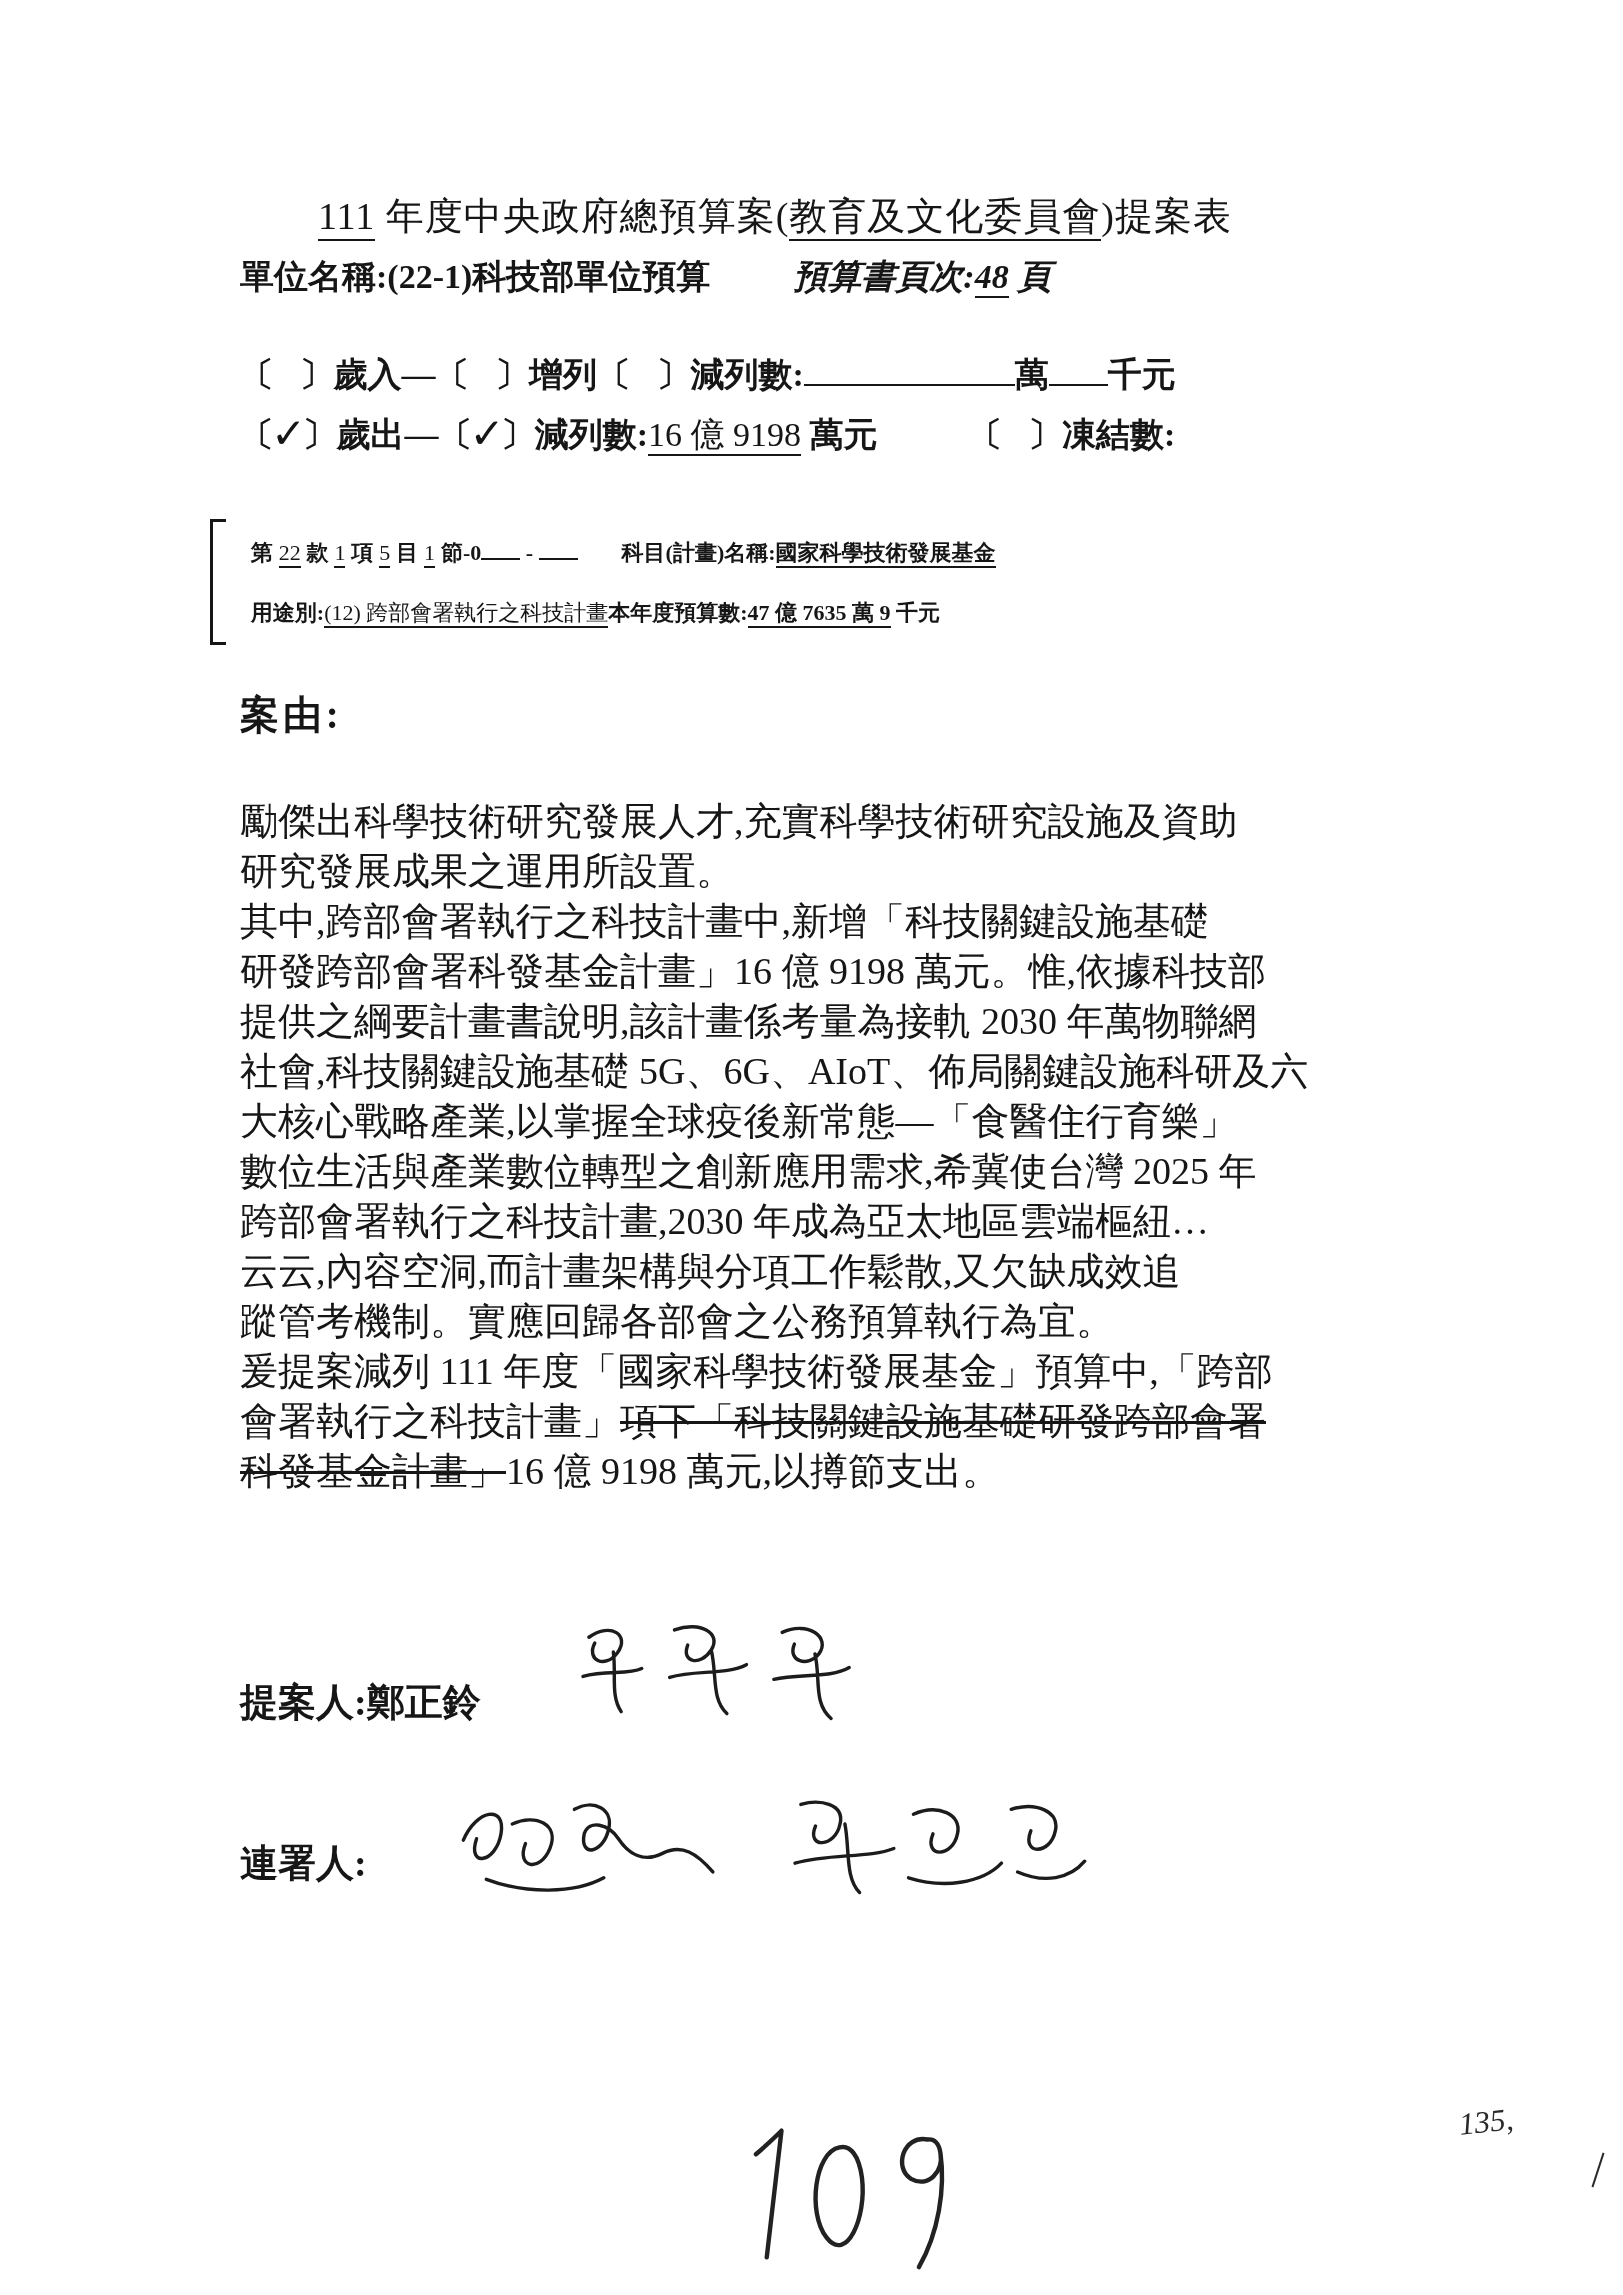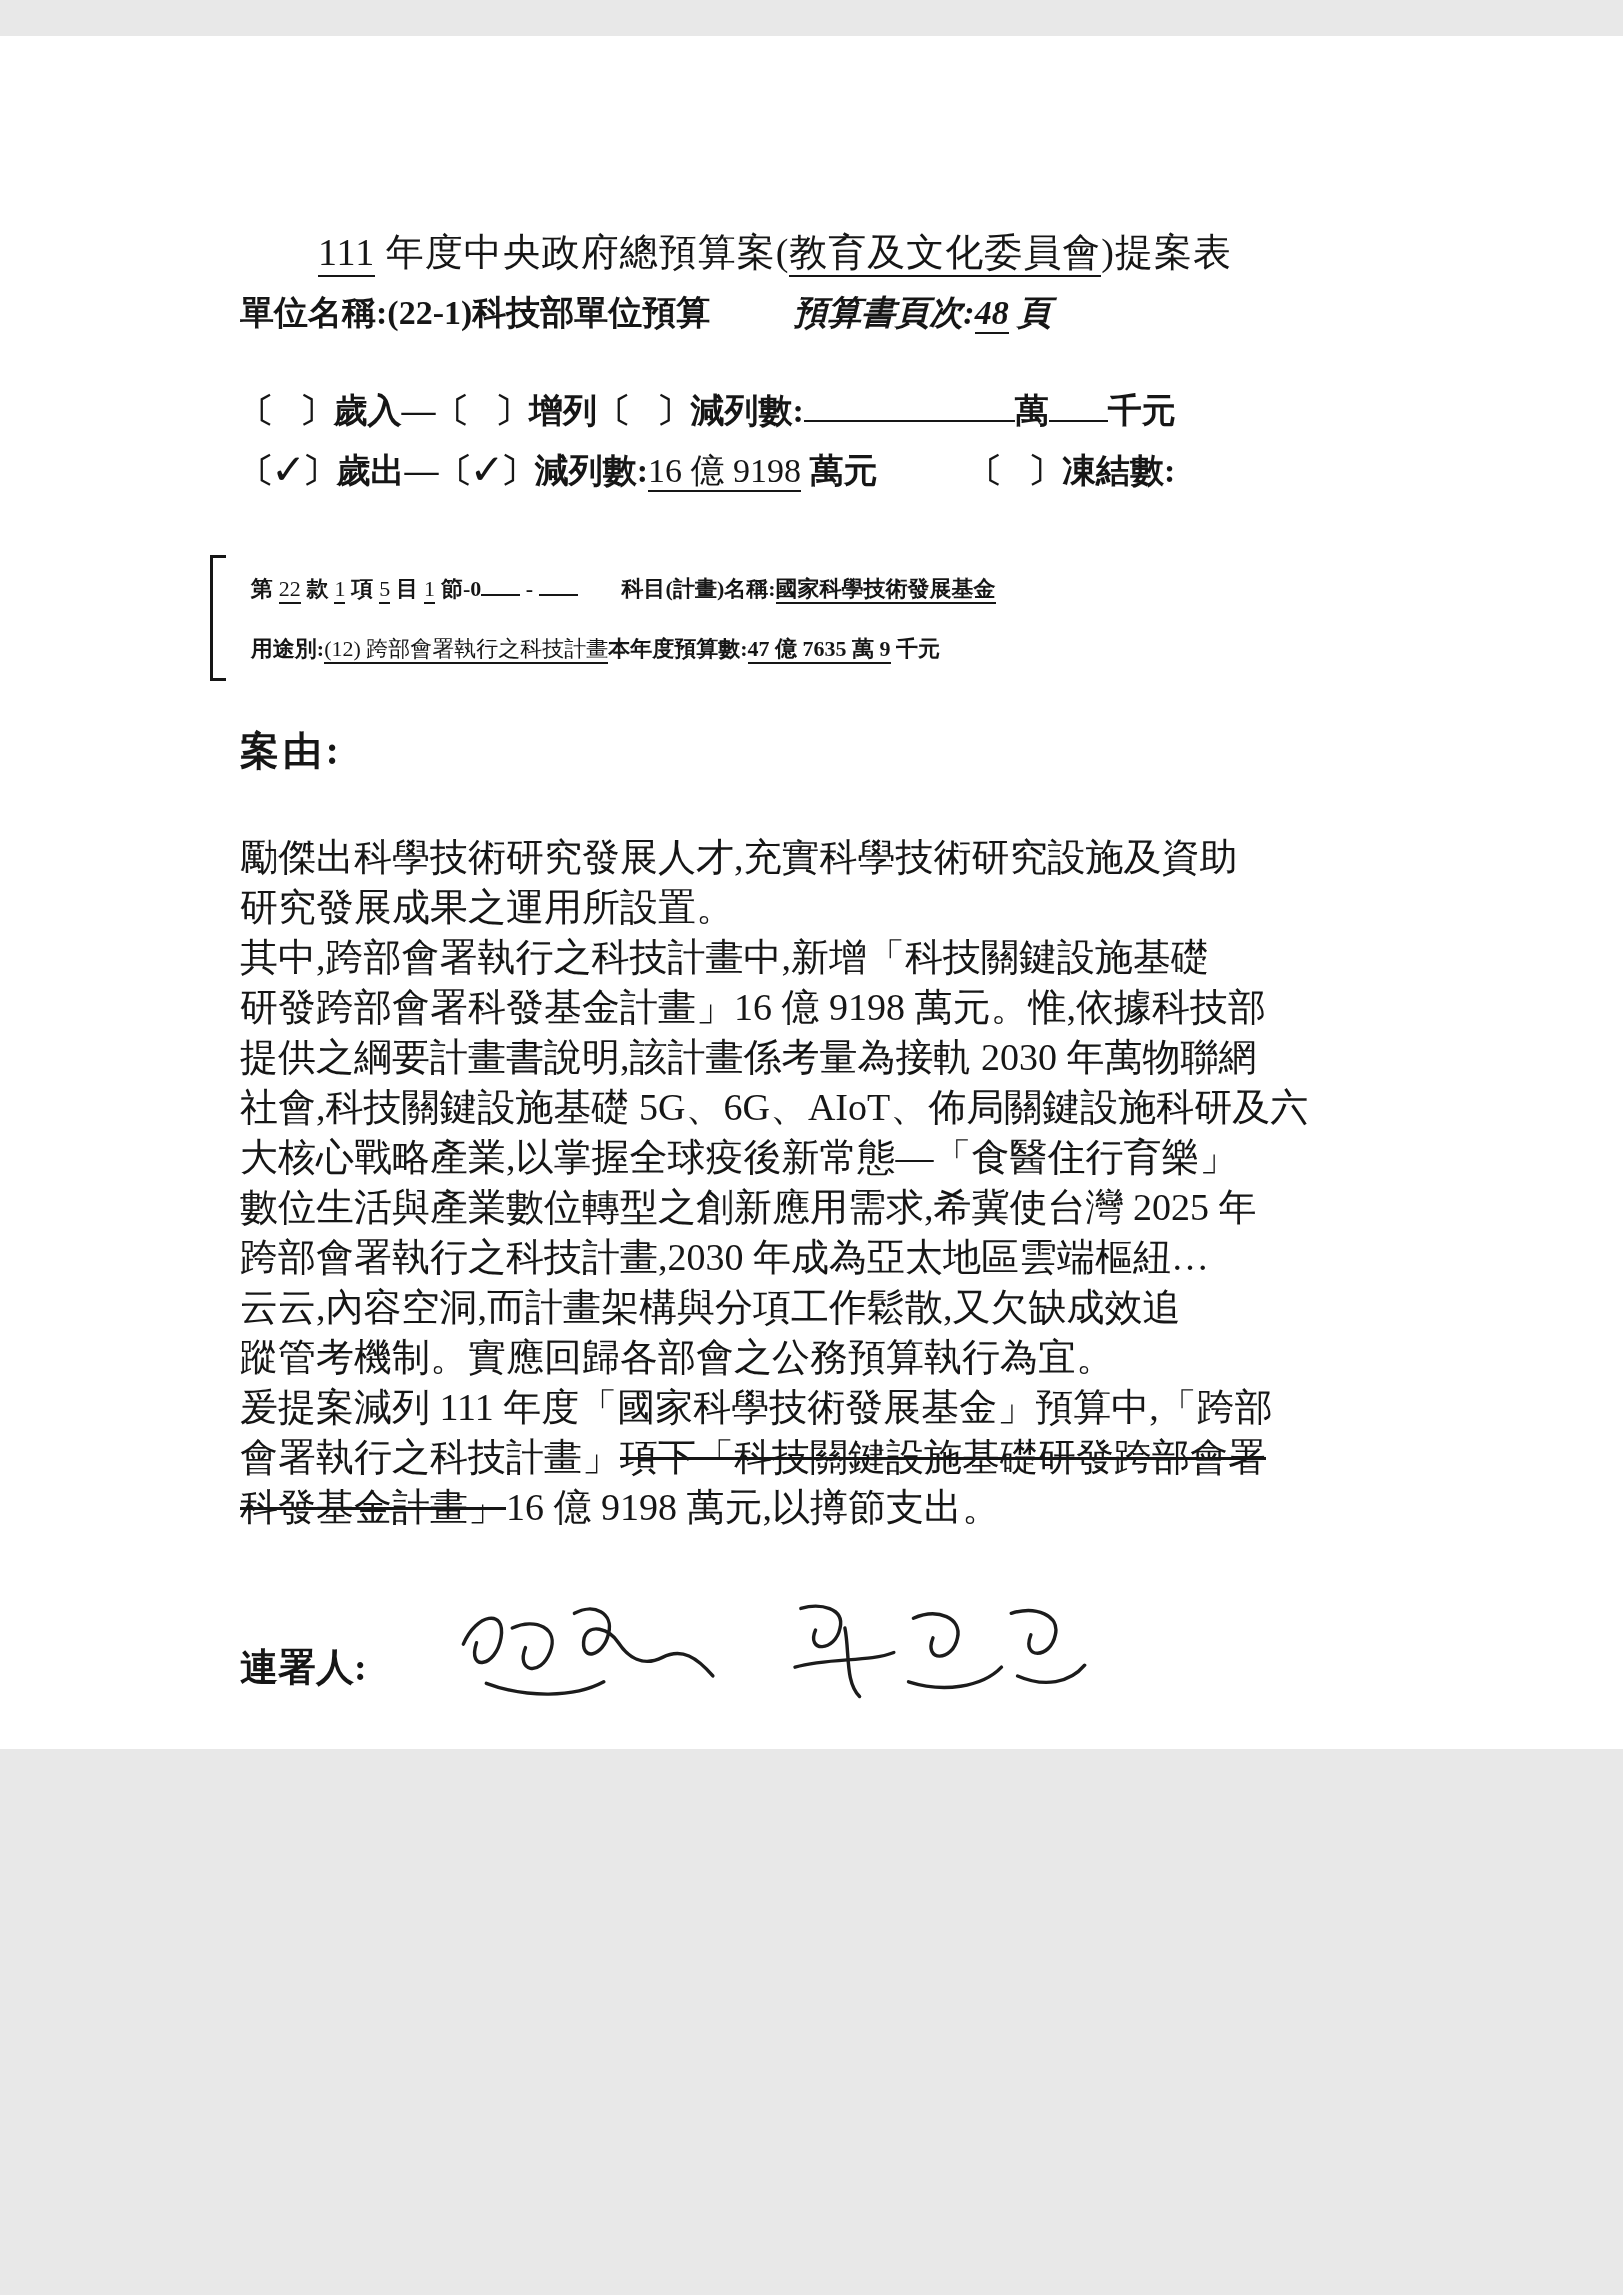--- a/index.html
+++ b/index.html
@@ -1,23 +1,22 @@
 <!DOCTYPE html>
 <html style="font-size:7.8px"><head>
 <meta charset="utf-8">
 <style>
   html,body { margin:0; padding:0; background:#e8e8e8; }
   .page {
     position:relative;
-    width:1624px; height:1713px;
+    width:1624px; height:2295px;
     background:#ffffff;
     color:#161616;
     font-family:"Liberation Serif","DejaVu Serif",serif;
     overflow:hidden;
-    margin-top:36px;
   }
   .content { position:absolute; left:240px; top:191px; width:1207px; }
 
   .title { font-size:38px; margin-left:78px; letter-spacing:1px; white-space:nowrap; }
   .u { border-bottom:2.5px solid #161616; padding-bottom:1.5px; }
   .b { font-weight:700; }
 
   .unit-line { margin-top:11.8px; font-size:34px; font-weight:700; white-space:nowrap; }
   .page-ref { margin-left:83px;font-style:italic; }
 
@@ -107,20 +106,30 @@
         <div class="body-line"><span>大核心戰略產業,以掌握全球疫後新常態—「食醫住行育樂」</span></div>
         <div class="body-line"><span>數位生活與產業數位轉型之創新應用需求,希冀使台灣 2025 年</span></div>
         <div class="body-line"><span>跨部會署執行之科技計畫,2030 年成為亞太地區雲端樞紐…</span></div>
         <div class="body-line"><span>云云,內容空洞,而計畫架構與分項工作鬆散,又欠缺成效追</span></div>
         <div class="body-line"><span>蹤管考機制。實應回歸各部會之公務預算執行為宜。</span></div>
         <div class="body-line"><span>爰提案減列 111 年度「國家科學技術發展基金」預算中,「跨部</span></div>
         <div class="body-line"><span>會署執行之科技計畫」</span><span class="strike">項下「科技關鍵設施基礎研發跨部會署</span></div>
         <div class="body-line"><span class="strike">科發基金計畫」</span><span>16 億 9198 萬元,以撙節支出。</span></div>
       </div>
 
+    <div class="sign-row proposer-row">
+      <span>提案人:</span><span>鄭正鈴</span>
+      <svg class="sig" style="left:324px; top:-74px;" width="314" height="137" viewBox="0 0 640 280" aria-label="鄭正鈴">
+        <g stroke-width="7">
+          <path d="M50,70 C95,38 135,66 108,102 C82,136 44,116 62,82 M38,150 C85,136 130,148 158,134 M100,100 C106,146 94,190 116,222"></path>
+          <path d="M225,55 C278,36 322,62 300,96 C278,130 238,122 252,86 M215,152 C268,136 330,148 372,126 M300,96 C312,146 300,196 332,226"></path>
+          <path d="M445,60 C498,36 545,70 520,104 C498,132 455,120 470,84 M428,156 C480,144 545,154 582,132 M512,104 C524,154 508,204 545,236"></path>
+        </g>
+      </svg>
+    </div>
 
     <div class="sign-row cosigner-row">
       <span>連署人:</span>
       <svg class="sig" style="left:206px; top:-59px;" width="294" height="137" viewBox="0 0 600 280">
         <g stroke-width="7">
           <path d="M35,125 C62,62 122,52 112,112 C102,172 42,182 62,122"></path>
           <path d="M135,92 C182,70 232,92 212,142 C192,192 142,182 162,132"></path>
           <path d="M82,205 C162,235 262,235 322,202"></path>
           <path d="M262,62 C302,40 342,62 332,102 C322,152 272,162 282,112 C292,82 332,92 352,122 C372,152 402,172 442,152 C482,132 512,152 545,190"></path>
         </g>

